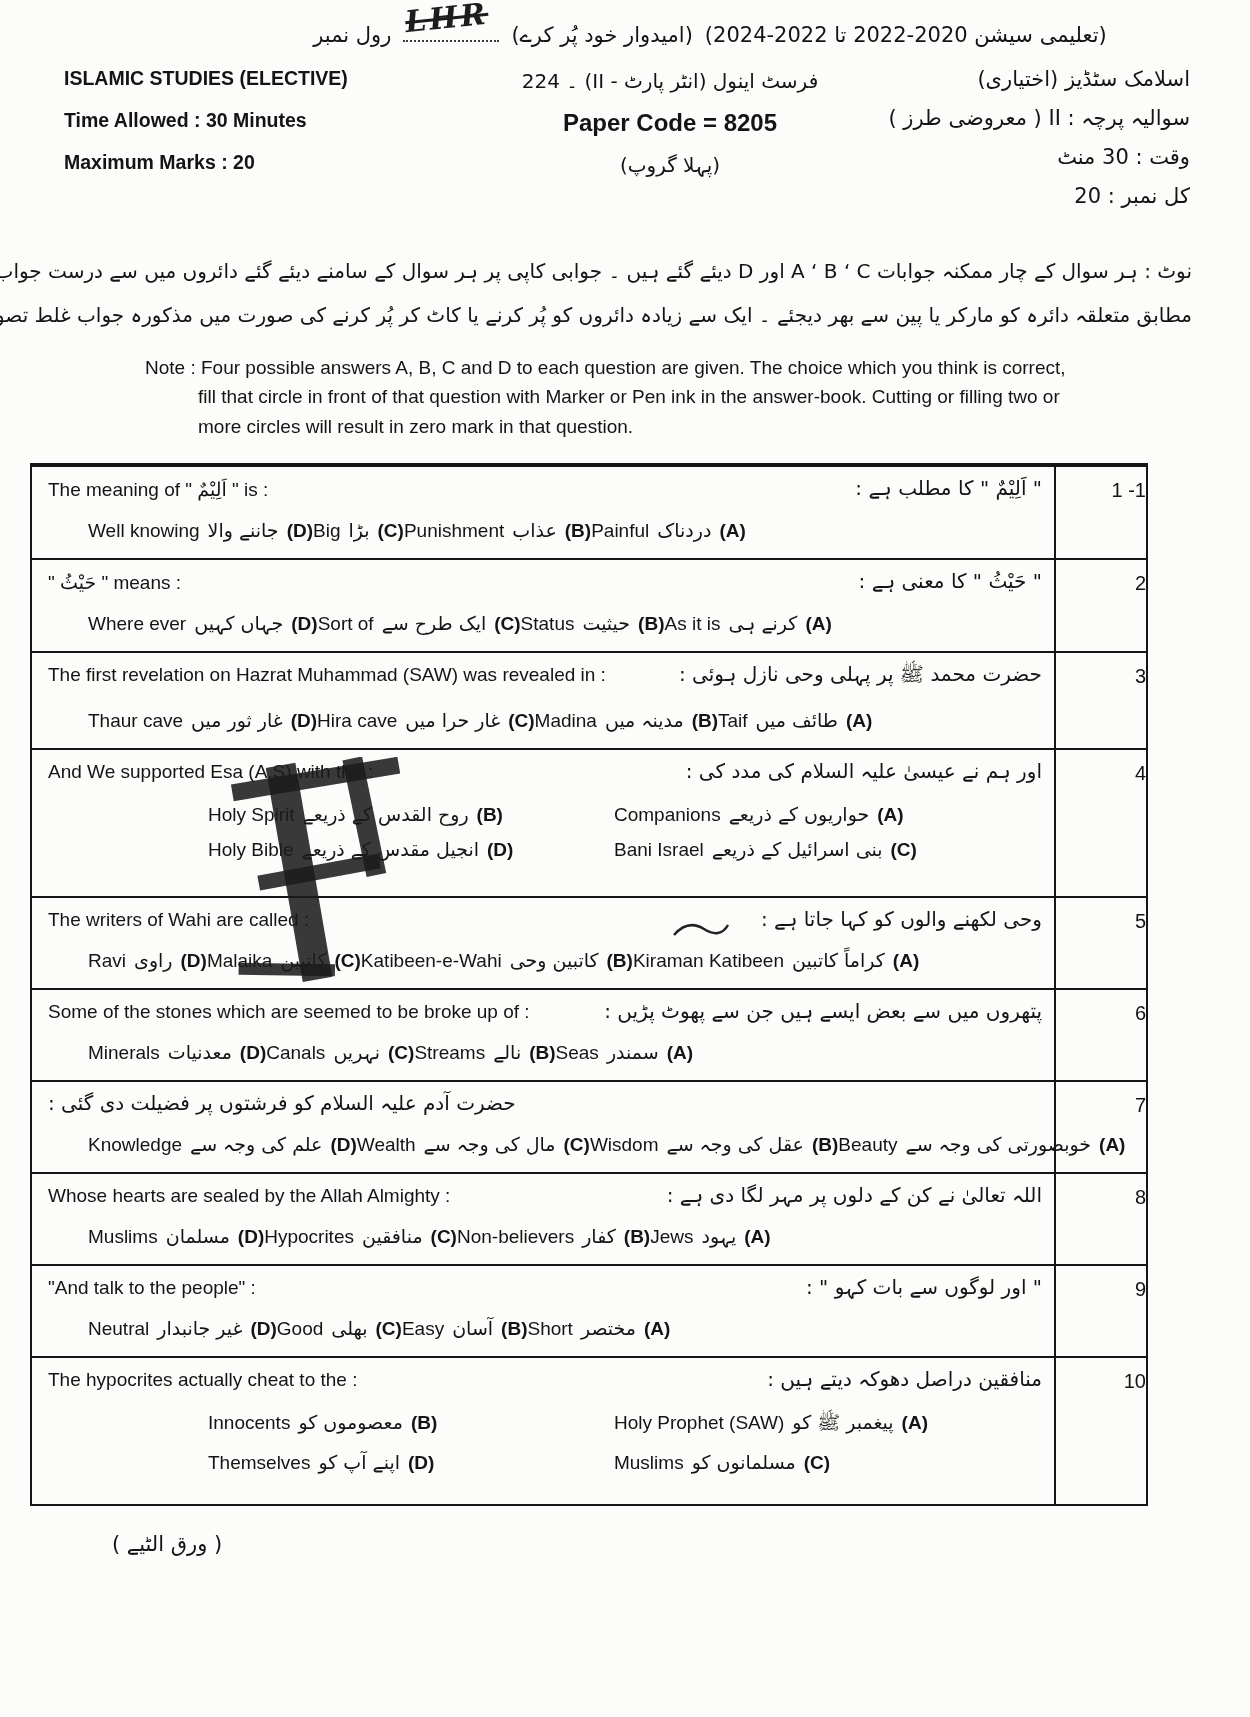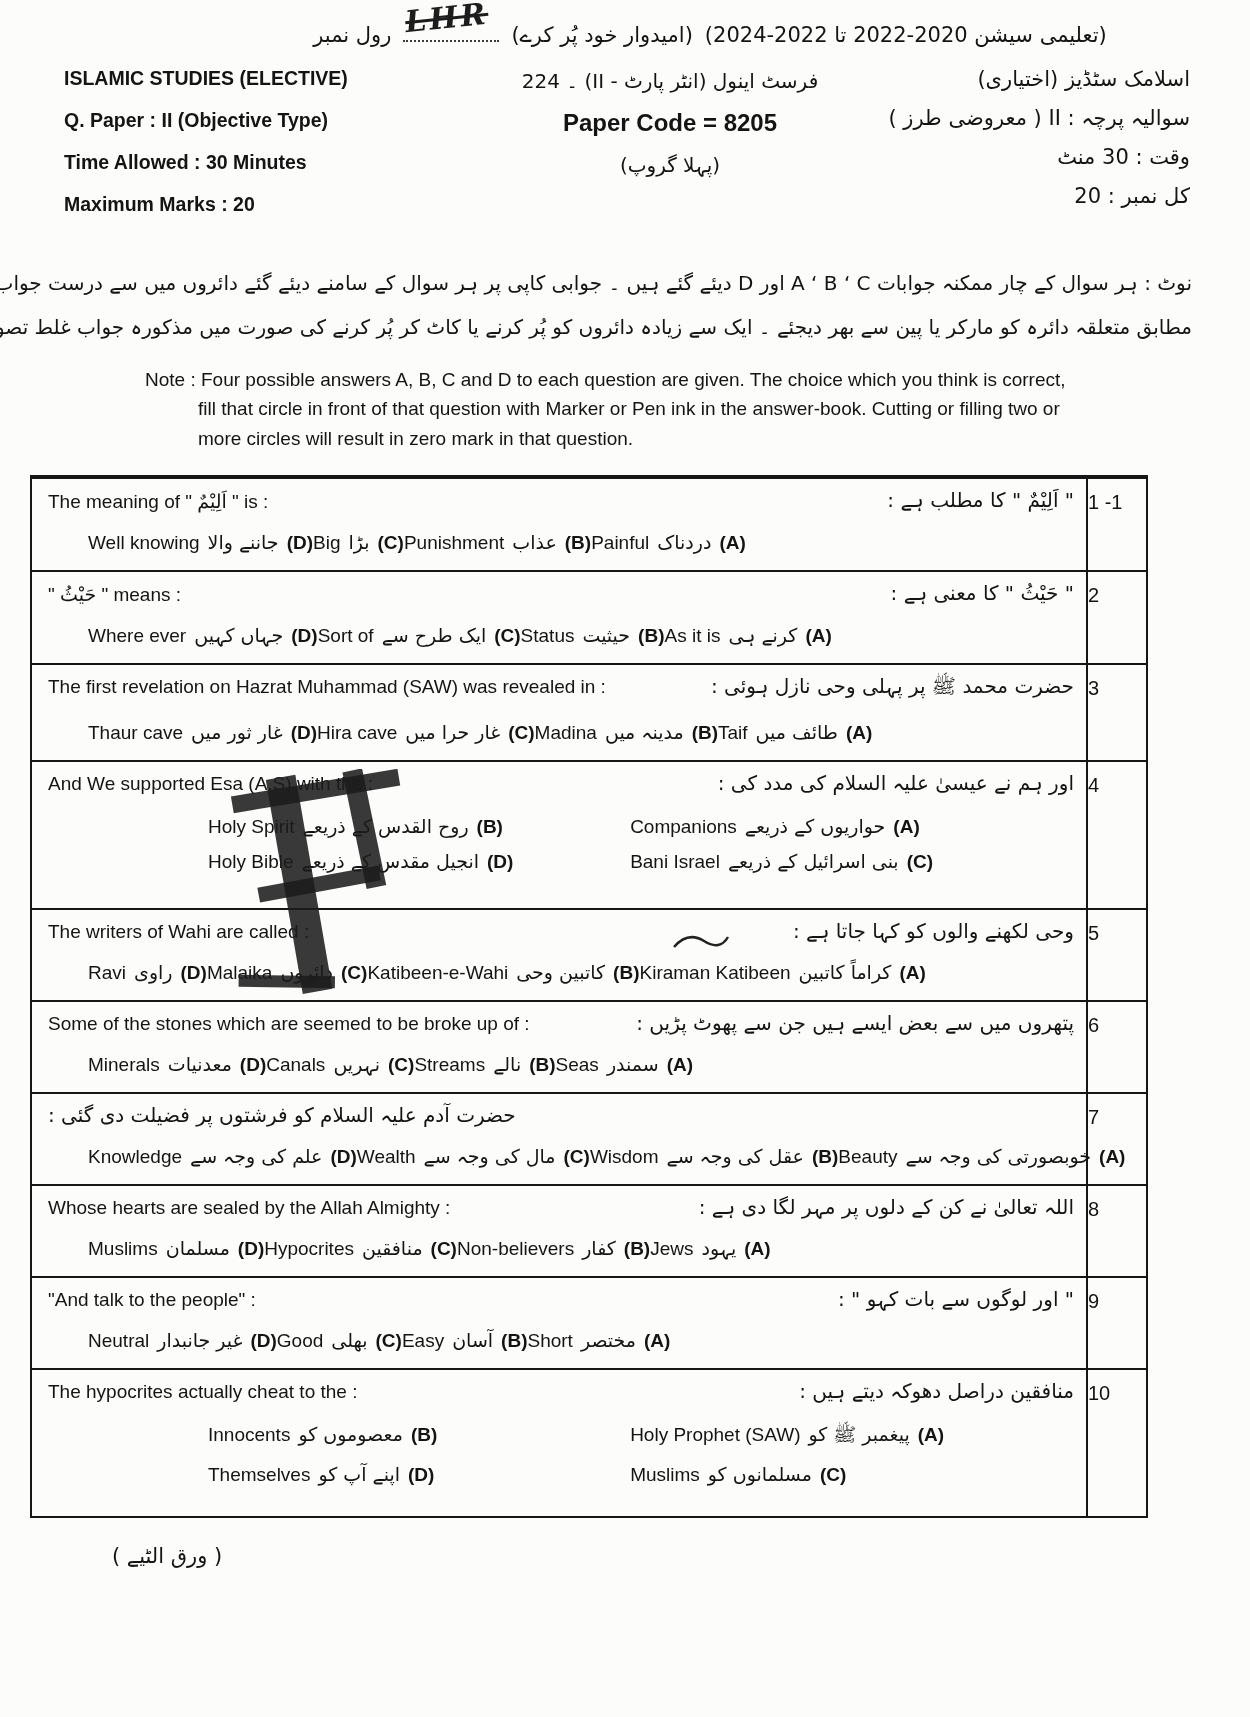--- a/index.html
+++ b/index.html
@@ -37,21 +37,21 @@
   .note-ur .urdu{white-space:nowrap;}
   .note-en{margin:16px 60px 12px 168px;max-width:890px;text-indent:-53px;
            font-size:19px;line-height:1.55;}
 
   
   .q-table{width:1118px;margin-top:22px;border:2.5px solid #161616;position:relative;background:transparent;}
   .q-row{display:flex;min-height:92px;border-top:2px solid #161616;}
   .q-row:first-of-type{border-top:none;}
   .q-row.grid-row{min-height:148px;}
   .q-main{flex:1;padding:9px 12px 8px 16px;min-width:0;}
-  .q-num{width:60px;border-left:2px solid #161616;text-align:left;
+  .q-num{width:92px;border-left:2px solid #161616;text-align:right;
          font-size:20px;padding-top:12px;flex:none;}
   .q-head{display:flex;justify-content:space-between;align-items:flex-start;gap:24px;font-size:19px;}
   .q-en{padding-top:2px;}
   .q-ur{font-size:20px;white-space:nowrap;}
   .q-opts{font-size:19px;}
   .q-opts.line{display:flex;align-items:baseline;
                padding:18px 36px 8px 40px;}
   .q-opts.grid{display:grid;grid-template-columns:1.02fr 1fr;row-gap:12px;
                padding:20px 30px 12px 160px;}
   .q-opt{display:inline-flex;gap:8px;align-items:baseline;white-space:nowrap;}
@@ -73,21 +73,20 @@
     <span class="blank-dashes">
       <span class="hand">LHR</span>
     </span>
     <span class="urdu">(امیدوار خود پُر کرے)</span>
     <span class="urdu">(تعلیمی سیشن 2020-2022 تا 2022-2024)</span>
   </div>
 
   <div class="header-grid">
     <div class="hcol left">
       <div>ISLAMIC STUDIES (ELECTIVE)</div>
-      <div>Q. Paper : II (Objective Type)</div>
       <div>Time Allowed : 30 Minutes</div>
       <div>Maximum Marks : 20</div>
     </div>
     <div class="hcol center">
       <div class="urdu">فرسٹ اینول (انٹر پارٹ - II) ۔ 224</div>
       <div class="paper-code">Paper Code = 8205</div>
       <div class="urdu">(پہلا گروپ)</div>
     </div>
     <div class="hcol right">
       <div class="urdu">اسلامک سٹڈیز (اختیاری)</div>
@@ -255,21 +254,21 @@
             <div class="q-ur urdu">وحی لکھنے والوں کو کہا جاتا ہے :</div>
           </div>
           <div class="q-opts line">
             <span class="q-opt">
               <span class="opt-en">Ravi</span>
               <span class="opt-ur urdu">راوی</span>
               <span class="opt-letter">(D)</span>
             </span>
             <span class="q-opt">
               <span class="opt-en">Malaika</span>
-              <span class="opt-ur urdu">دائروں</span>
+              <span class="opt-ur urdu">کاتبین</span>
               <span class="opt-letter">(C)</span>
             </span>
             <span class="q-opt">
               <span class="opt-en">Katibeen-e-Wahi</span>
               <span class="opt-ur urdu">کاتبین وحی</span>
               <span class="opt-letter">(B)</span>
             </span>
             <span class="q-opt">
               <span class="opt-en">Kiraman Katibeen</span>
               <span class="opt-ur urdu">کراماً کاتبین</span>

